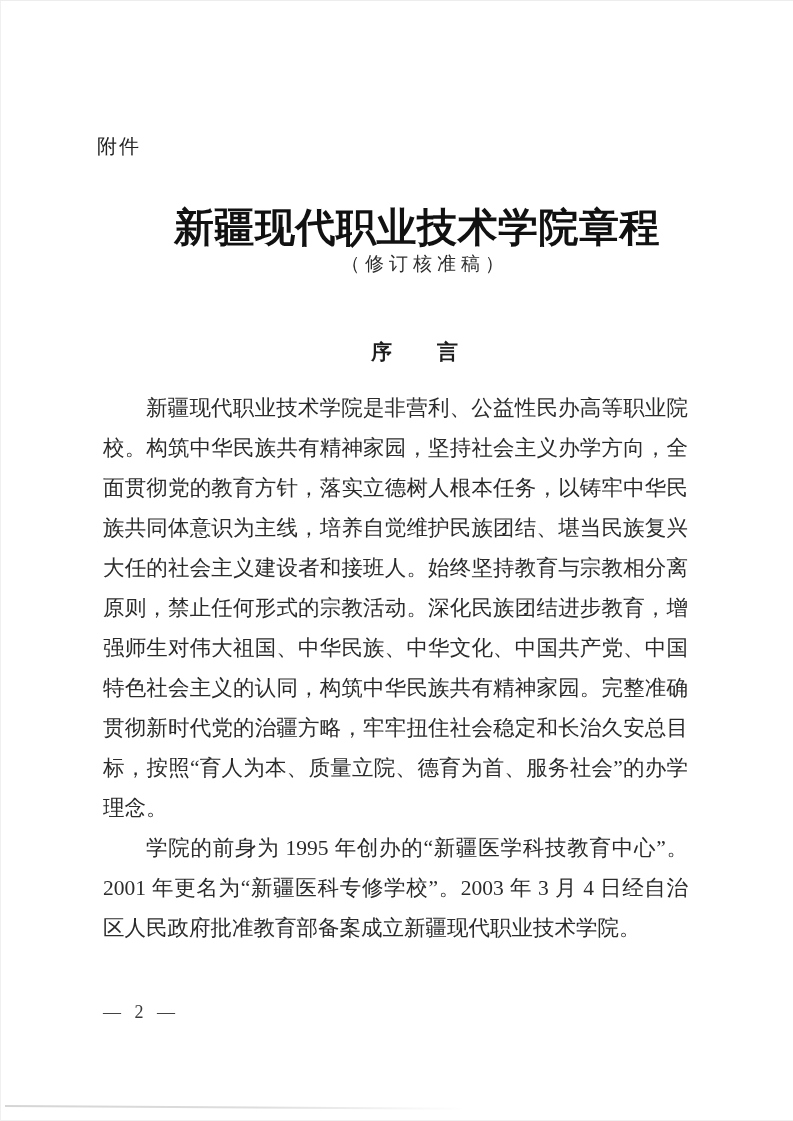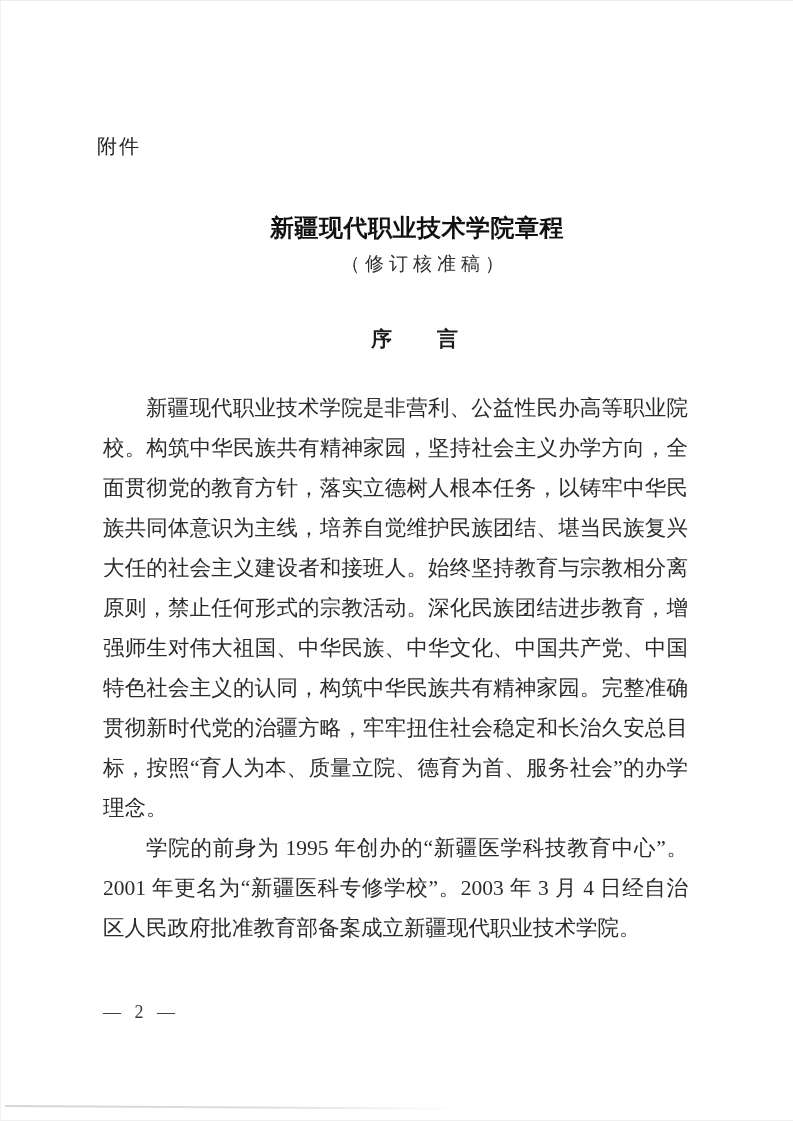--- a/index.html
+++ b/index.html
@@ -36,23 +36,23 @@
     color: #222222;
   }
   .title-row {
     position: absolute;
     top: 196px;
     left: 16px;
     width: 100%;
     text-align: center;
   }
   .title {
-    margin: 16px;
+    margin: 4px;
     display: inline-block;
-    font-size: 24px;
+    font-size: 40px;
     font-weight: bold;
     letter-spacing: 0.5px;
     color: #111111;
   }
   .subtitle-row {
     position: absolute;
     top: 251px;
     left: 24px;
     width: 100%;
     text-align: center;
@@ -64,21 +64,21 @@
     color: #2e2e2e;
   }
   .section-row {
     position: absolute;
     top: 324px;
     left: 14px;
     width: 100%;
     text-align: center;
   }
   .section-heading {
-    margin: 1px;
+    margin: 14px;
     display: inline-block;
     font-size: 21px;
     font-weight: bold;
     letter-spacing: 1px;
     color: #1c1c1c;
   }
   .body-text {
     position: absolute;
     left: 103px;
     top: 388px;

